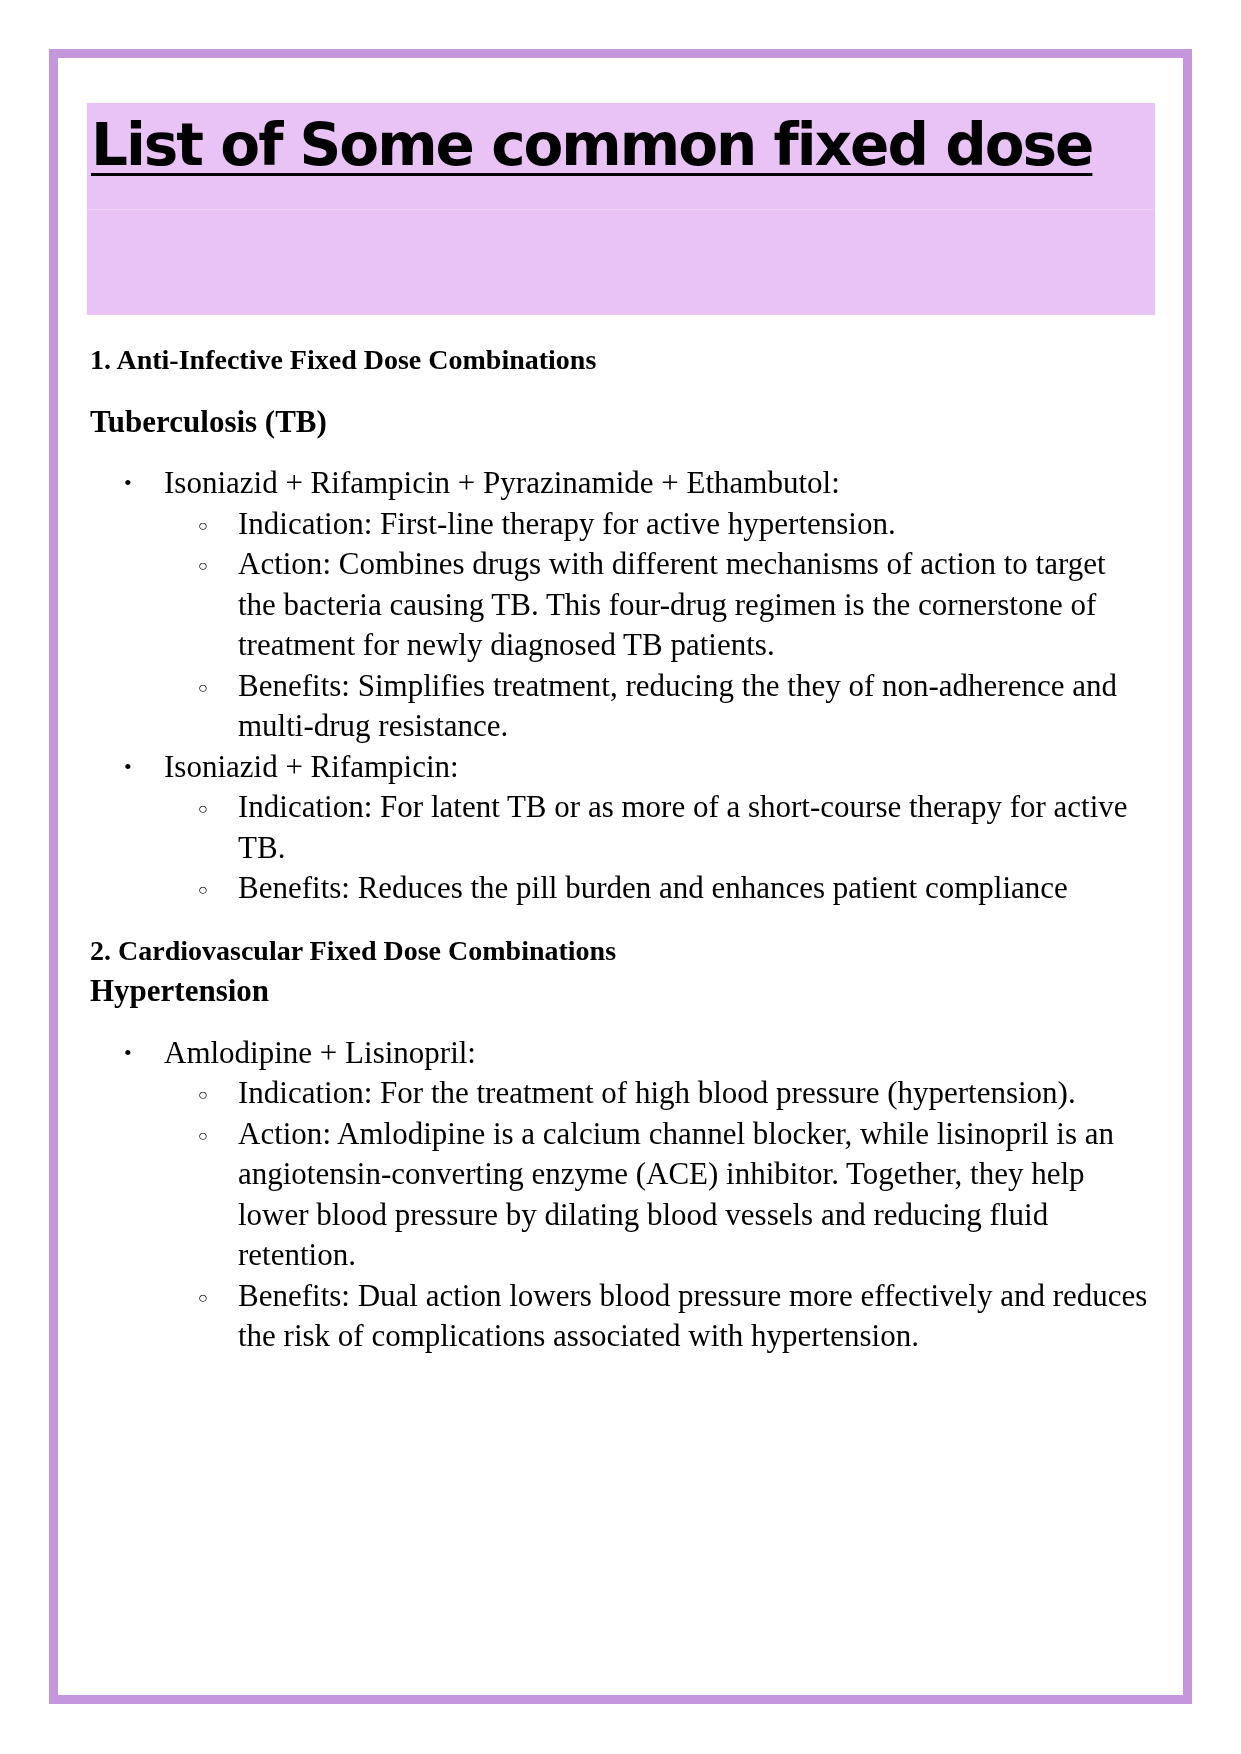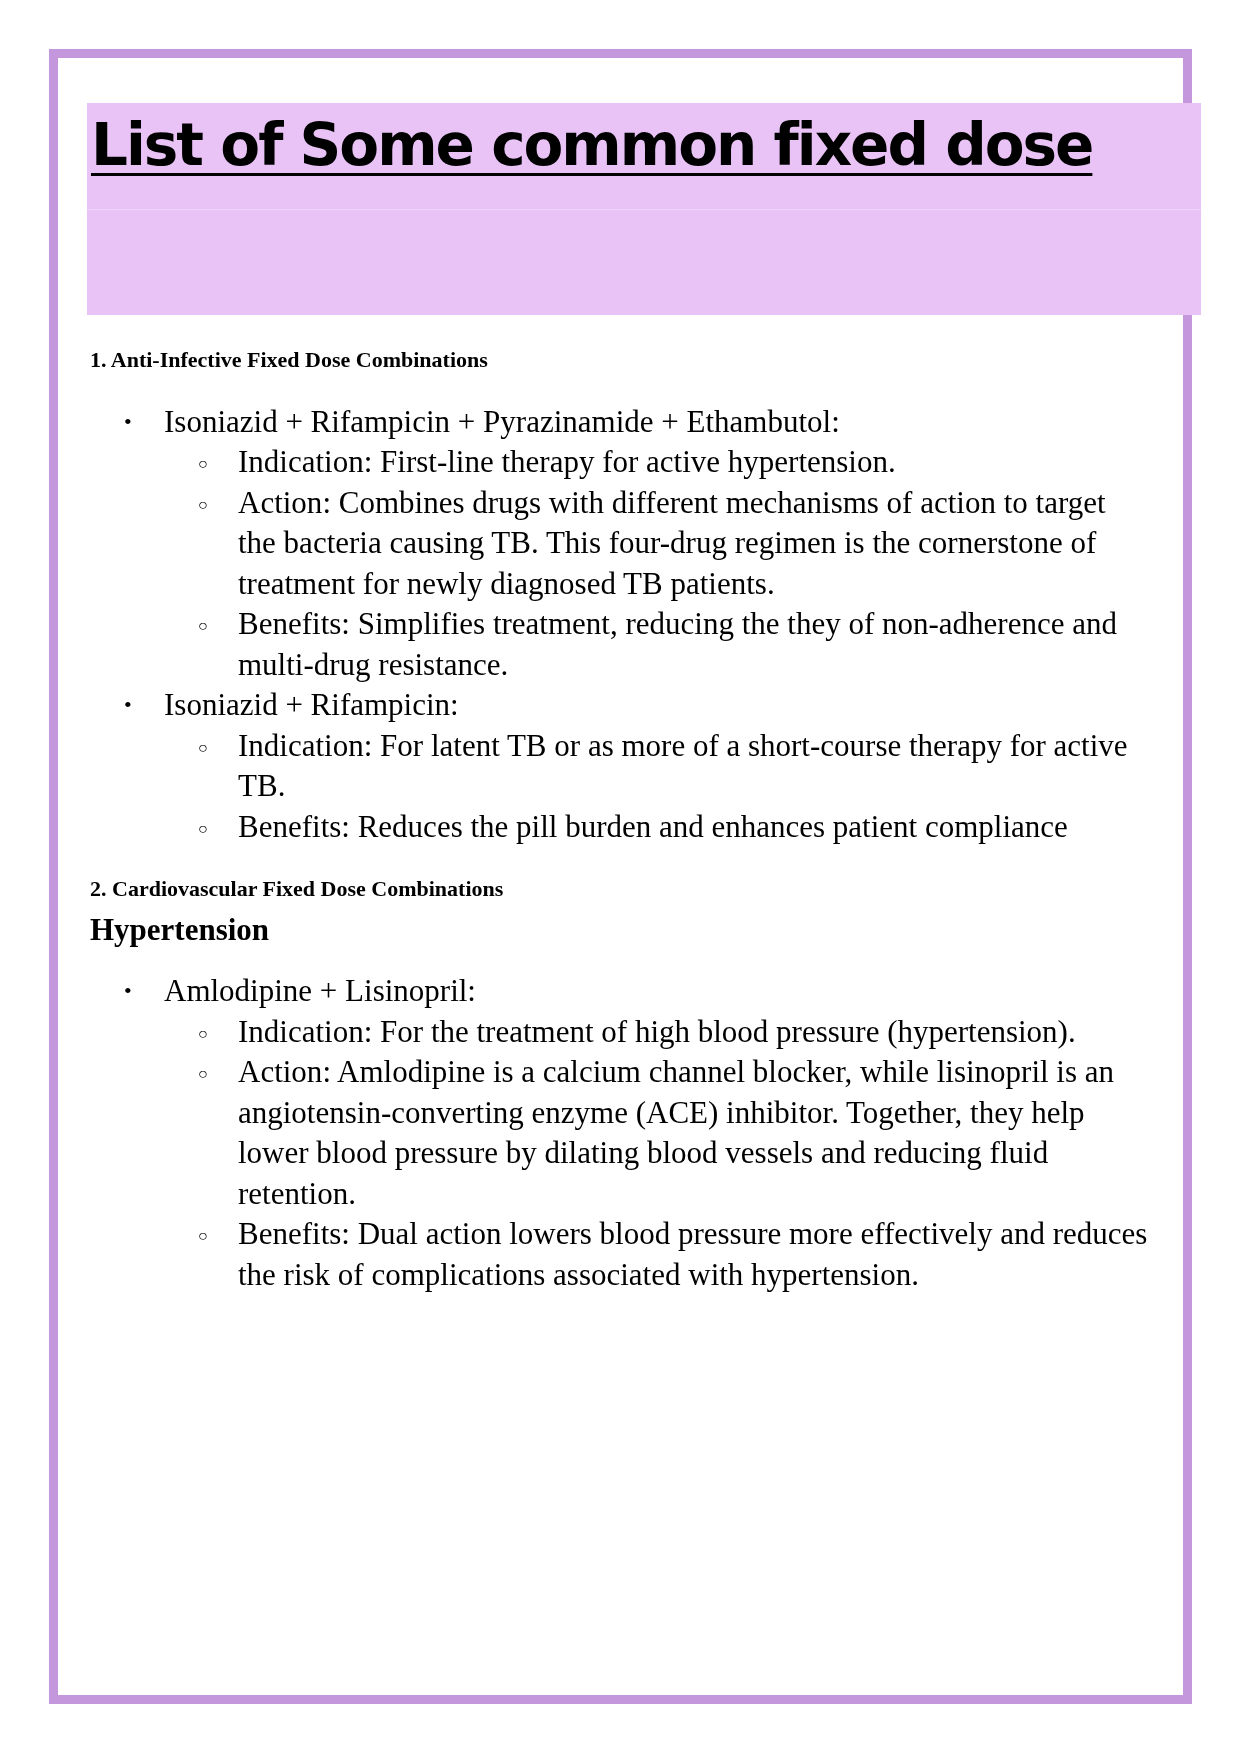--- a/index.html
+++ b/index.html
@@ -4,31 +4,30 @@
 <style>
   html, body { margin:0; padding:0; background:#ffffff; }
   body { width:1241px; height:1754px; position:relative; overflow:hidden; }
   .page-border {
     position:absolute; left:49px; top:49px; width:1143px; height:1655px;
     box-sizing:border-box; border:9px solid #C496DC; background:#fff;
   }
   .title-box {
     position:absolute; left:87px; top:103px; width:1068px; height:212px;
     background:#E9C3F6;
-    padding-left:46px;
   }
   .title-box .sep { position:absolute; left:0; right:0; top:106px; height:1px; background:#EFD3F9; }
   .title-line {
     position:absolute; left:4px; font-family:"DejaVu Sans", sans-serif; font-weight:bold;
     font-size:58px; letter-spacing:-2px; color:#000; text-decoration:underline;
     text-decoration-thickness:3px; text-underline-offset:8px; white-space:nowrap;
   }
   .content { position:absolute; left:90px; top:340px; width:1060px;
     font-family:"Liberation Serif", serif; color:#000; font-size:31px; line-height:40.5px; }
-  .h1 { font-weight:bold; font-size:22px; margin:0; }
+  .h1 { font-weight:bold; font-size:28px; margin:0; }
   .h2 { font-weight:bold; font-size:31px; margin:0; }
   ul.l1 { list-style:none; margin:0; padding:0; }
   ul.l1 > li { position:relative; padding-left:74px; }
   ul.l1 > li > .b1 { position:absolute; left:34px; top:0; font-size:22px; }
   ul.l2 { list-style:none; margin:0; padding:0; }
   ul.l2 > li { position:relative; padding-left:74px; }
   ul.l2 > li > .b2 { position:absolute; left:34px; top:2px; font-size:16px; }
   b { font-weight:normal; }
 </style>
 </head>
@@ -37,20 +36,21 @@
 <div class="page-border"></div>
 
 <div class="title-box">
   <div class="sep"></div>
   <div class="title-line" style="top:8px;">List of Some common fixed dose</div>
 </div>
 
 <div class="content">
 
   <p class="h1">1. Anti-Infective Fixed Dose Combinations</p>
+  <p class="h2" style="margin-top:21px;">Tuberculosis (TB)</p>
 
   <ul class="l1" style="margin-top:21px;">
     <li>
       <span class="b1">•</span>
       <b>Isoniazid + Rifampicin + Pyrazinamide + Ethambutol</b><span>:</span>
       <ul class="l2">
         <li>
           <span class="b2">○</span>
           <b>Indication</b><span>:</span> <span>First-line therapy for </span><b>active hypertension</b><span>.</span>
         </li>

